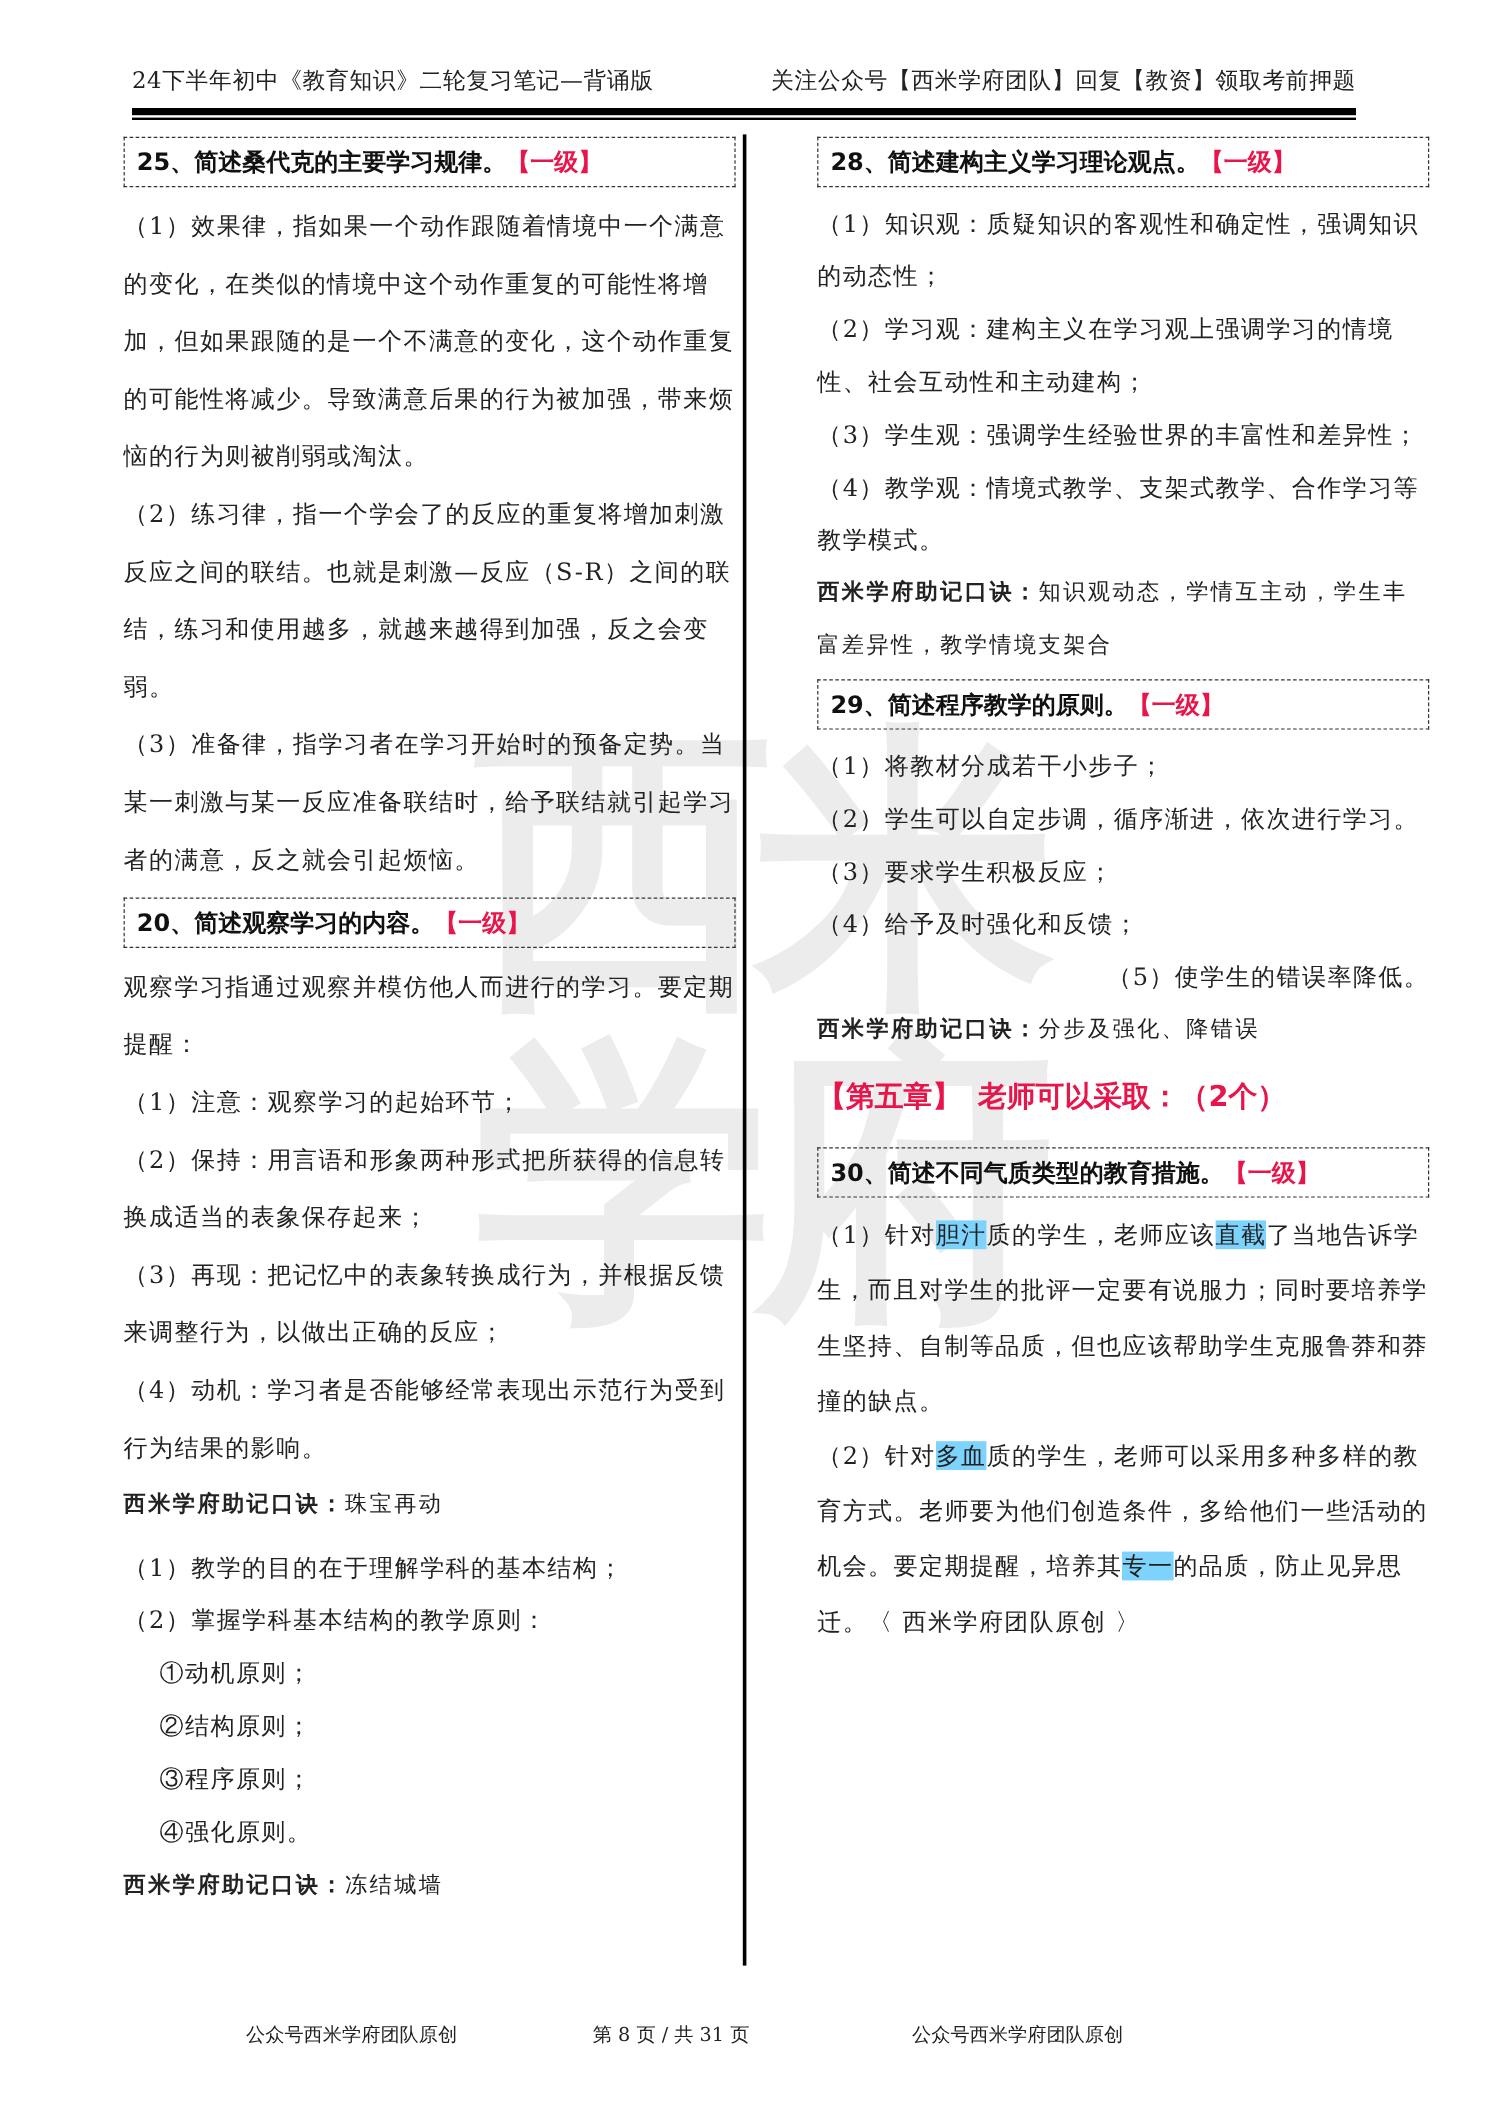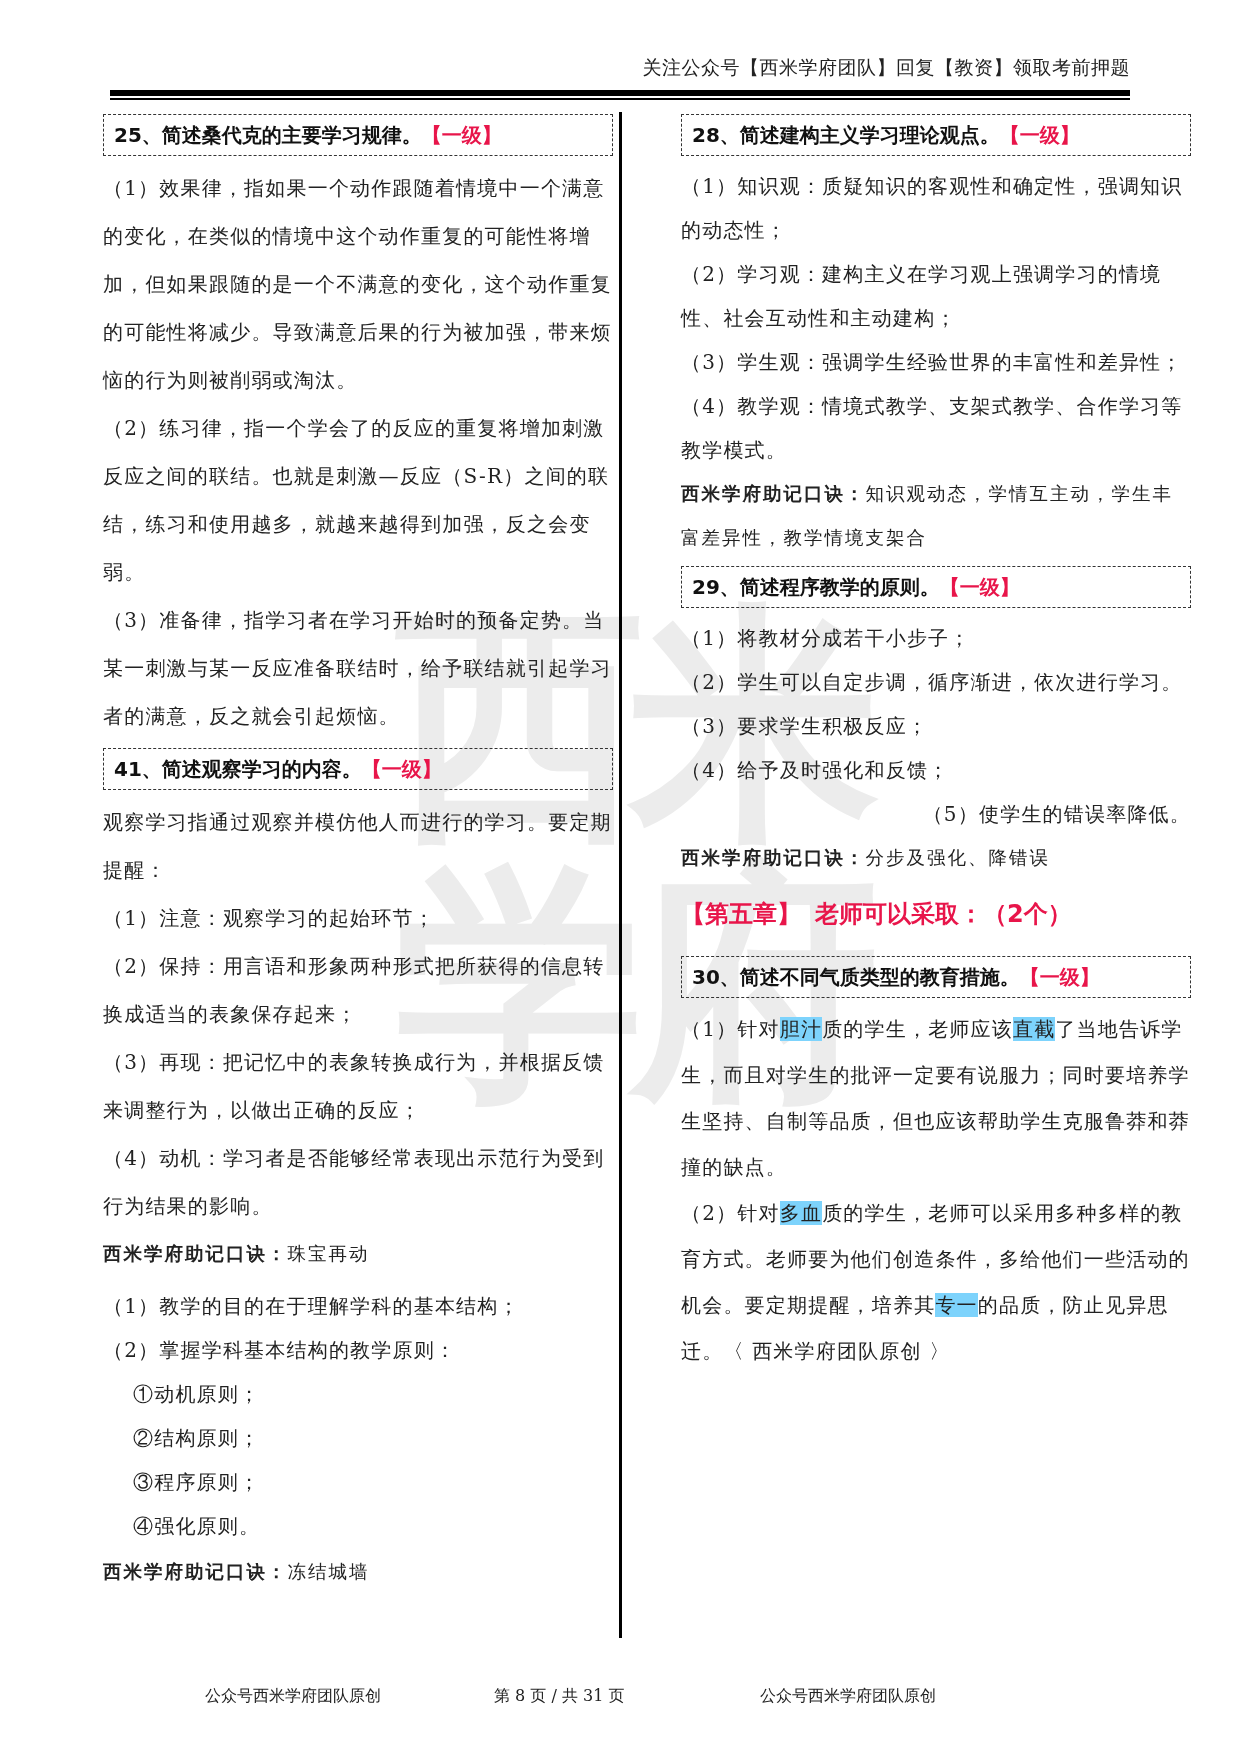--- a/index.html
+++ b/index.html
@@ -40,20 +40,21 @@
 
   .footer { position: absolute; top: 1686px; font-size: 16px; color: #222; line-height: 20px; }
   .footer.left { left: 205px; }
   .footer.center { left: 494px; }
   .footer.right { left: 760px; }
 </style>
 </head>
 <body>
 
 <div class="header">
+  <span class="left">24下半年初中《教育知识》二轮复习笔记—背诵版</span>
   <span class="right">关注公众号【西米学府团队】回复【教资】领取考前押题</span>
 </div>
 <div class="header-rule-thick"></div>
 <div class="header-rule-thin"></div>
 
 <div class="watermark" style="left:395px; top:600px;">西</div>
 <div class="watermark" style="left:630px; top:600px;">米</div>
 <div class="watermark" style="left:395px; top:860px;">学</div>
 <div class="watermark" style="left:630px; top:860px;">府</div>
 
@@ -62,21 +63,21 @@
 <div class="col col-left">
 
   <div class="q-box">
     <span>25、简述桑代克的主要学习规律。</span><span class="level">【一级】</span>
   </div>
   <p class="para">（1）效果律，指如果一个动作跟随着情境中一个满意的变化，在类似的情境中这个动作重复的可能性将增加，但如果跟随的是一个不满意的变化，这个动作重复的可能性将减少。导致满意后果的行为被加强，带来烦恼的行为则被削弱或淘汰。</p>
   <p class="para">（2）练习律，指一个学会了的反应的重复将增加刺激反应之间的联结。也就是刺激—反应（S-R）之间的联结，练习和使用越多，就越来越得到加强，反之会变弱。</p>
   <p class="para" style="margin-bottom:8px;">（3）准备律，指学习者在学习开始时的预备定势。当某一刺激与某一反应准备联结时，给予联结就引起学习者的满意，反之就会引起烦恼。</p>
 
   <div class="q-box">
-    <span>41、简述观察学习的内容。</span><span class="level">【一级】</span>
+    <span>20、简述观察学习的内容。</span><span class="level">【一级】</span>
   </div>
   <p class="para">观察学习指通过观察并模仿他人而进行的学习。要定期提醒：</p>
   <p class="para">（1）注意：观察学习的起始环节；</p>
   <p class="para">（2）保持：用言语和形象两种形式把所获得的信息转换成适当的表象保存起来；</p>
   <p class="para">（3）再现：把记忆中的表象转换成行为，并根据反馈来调整行为，以做出正确的反应；</p>
   <p class="para">（4）动机：学习者是否能够经常表现出示范行为受到行为结果的影响。</p>
   <p class="mnemonic">
     <span class="mn-label">西米学府助记口诀：</span><span>珠宝再动</span>
   </p>
 

